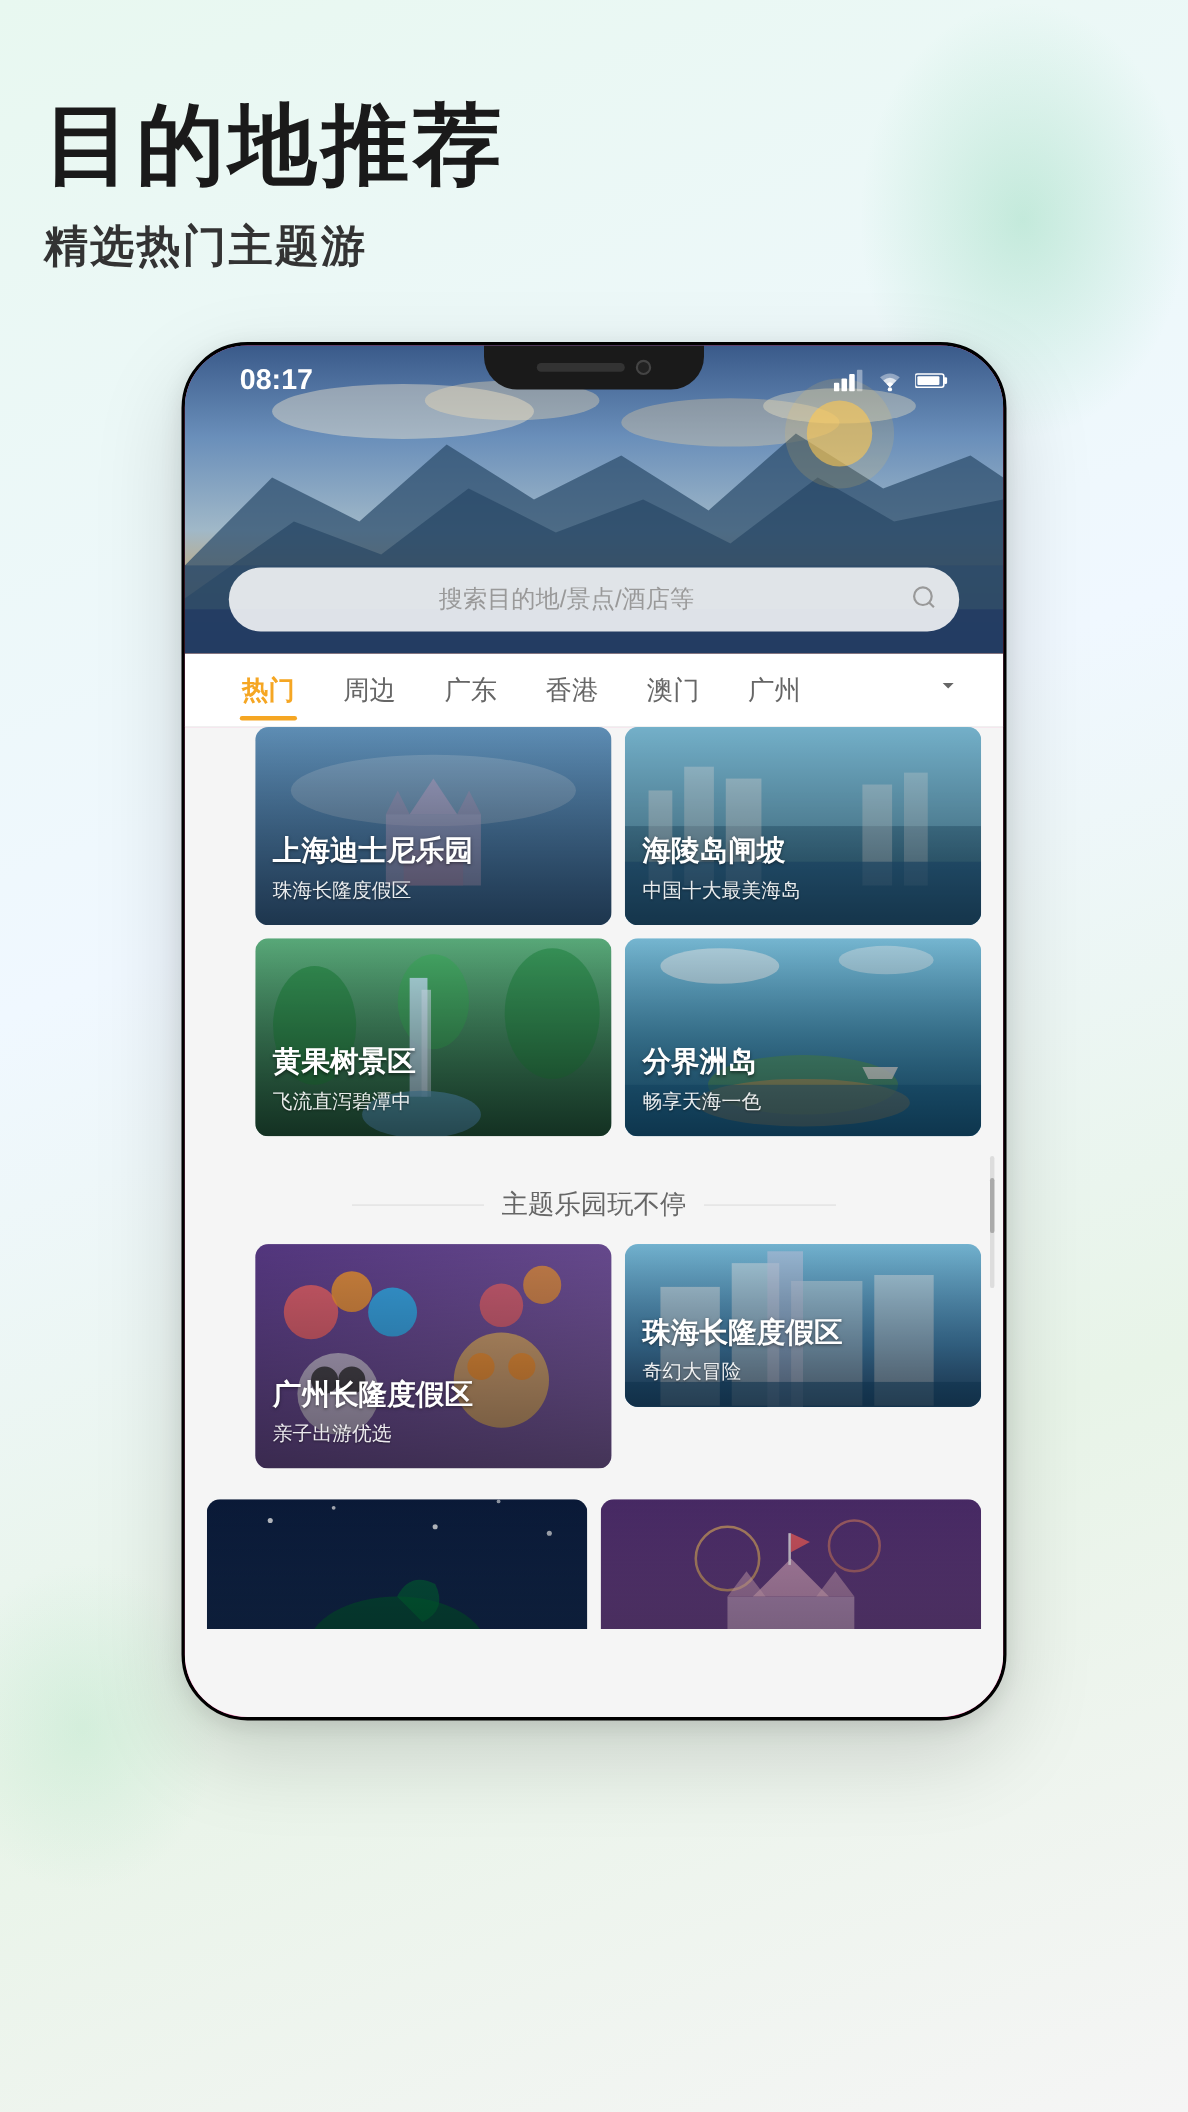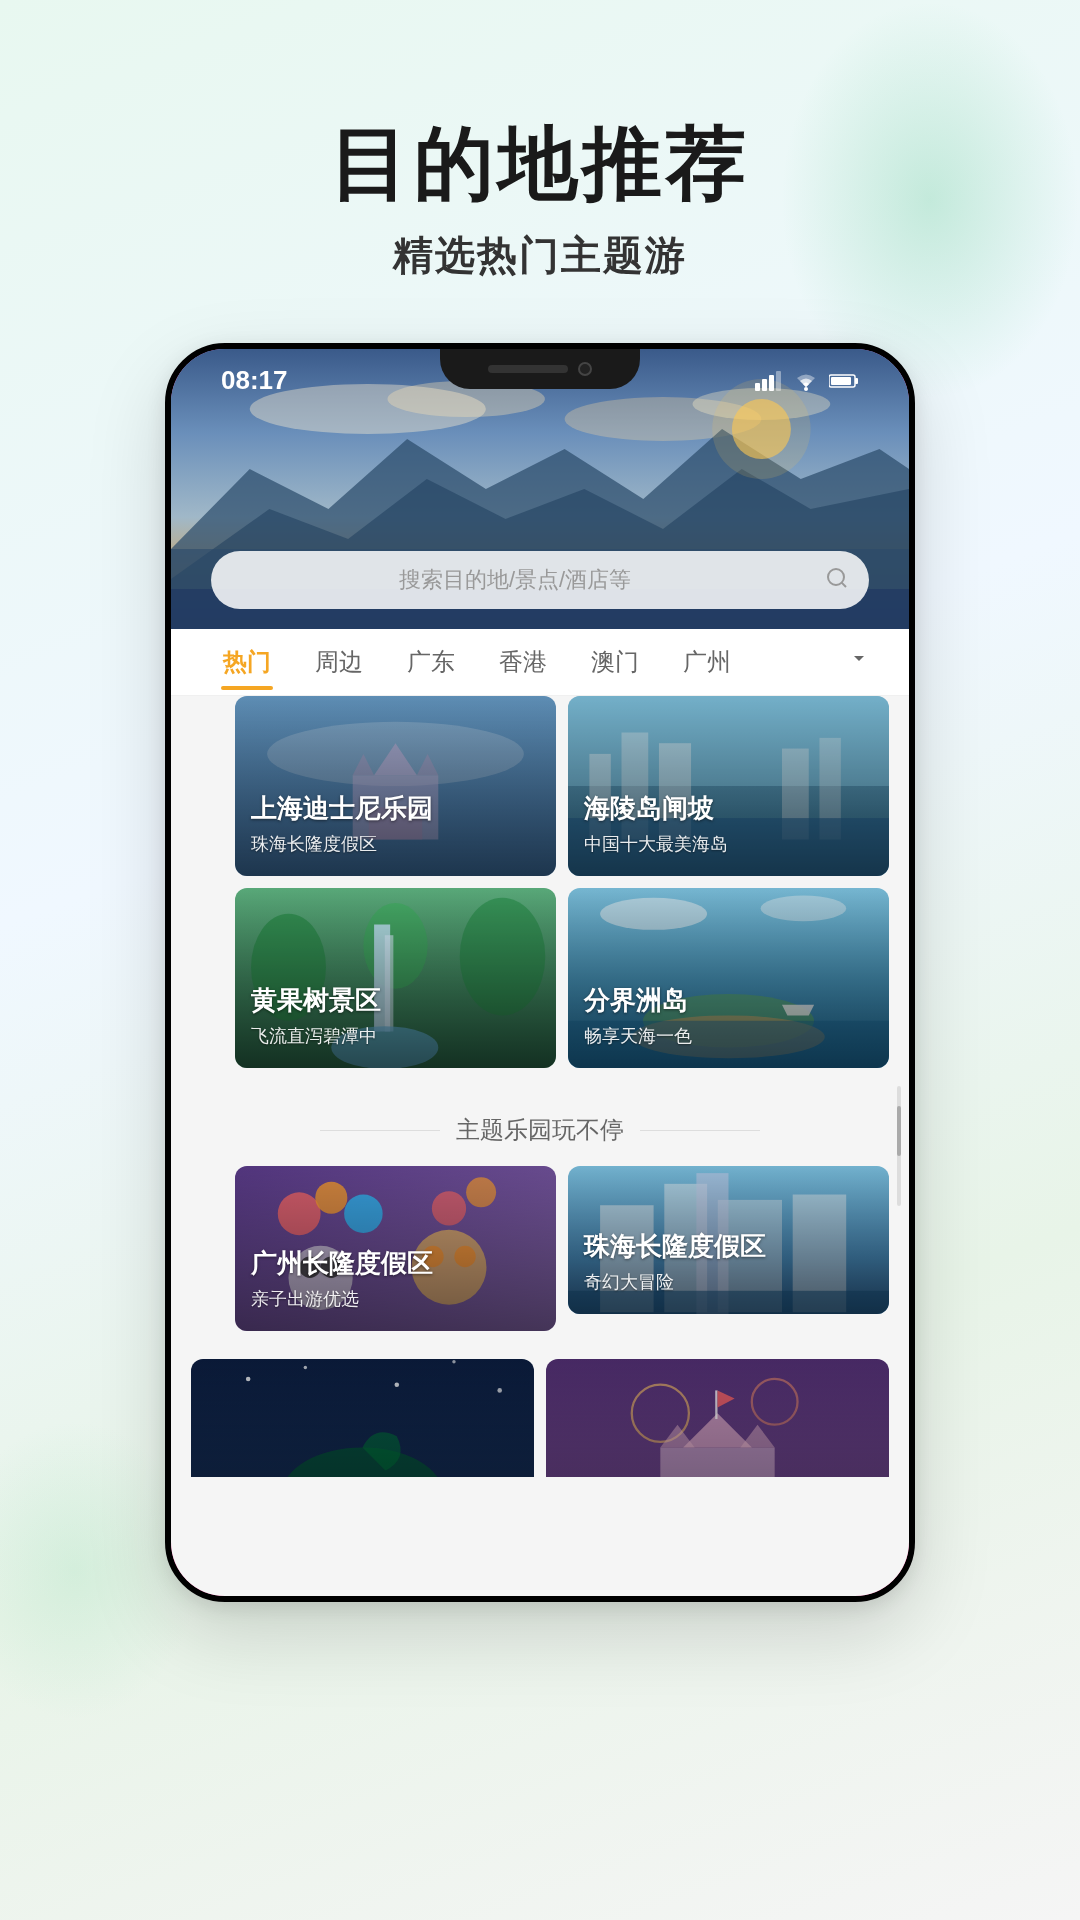--- a/index.html
+++ b/index.html
@@ -26,22 +26,21 @@
       position: absolute;
       bottom: 200px; left: -50px;
       width: 250px; height: 300px;
       background: radial-gradient(ellipse, rgba(150,220,180,0.25) 0%, transparent 70%);
       border-radius: 50%;
       pointer-events: none;
     }
 
     
     .header-section {
-      text-align: center;
-      padding: 120px 40px 60px;
+      padding: 88px 40px 60px;
     }
     .main-title {
       font-size: 80px;
       font-weight: 900;
       color: #1a1a1a;
       line-height: 1.1;
       margin-bottom: 20px;
       letter-spacing: 4px;
     }
     .sub-title {
@@ -59,21 +58,21 @@
       padding: 0 60px;
       position: relative;
     }
     .phone-mockup {
       width: 750px;
       background: #ec4899;
       border-radius: 60px;
       box-shadow: 0 30px 80px rgba(0,0,0,0.15), 0 5px 20px rgba(0,0,0,0.1);
       overflow: hidden;
       position: relative;
-      border: 6px solid #000000;
+      border: 3px solid #000000;
     }
 
     
     .phone-status-bar {
       background: transparent;
       display: flex;
       justify-content: space-between;
       align-items: center;
       padding: 16px 50px 0;
       position: absolute;
@@ -514,21 +513,21 @@
           </div>
         </div>
       </div>
 
       <div class="section-header">
         <span>主题乐园玩不停</span>
       </div>
 
       <div class="cards-grid">
 
-        <div class="destination-card" style="height:165px;">
+        <div class="destination-card" style="height:204px;">
           <svg class="card-bg" viewBox="0 0 300 165" preserveAspectRatio="xMidYMid slice">
             <defs>
               <linearGradient id="g5" x1="0" y1="0" x2="1" y2="1">
                 <stop offset="0%" stop-color="#5a3a8a"></stop>
                 <stop offset="100%" stop-color="#8a6ab0"></stop>
               </linearGradient>
             </defs>
             <rect width="300" height="165" fill="url(#g5)"></rect>
 
             <circle cx="60" cy="50" r="20" fill="#ff6a6a" opacity="0.8"></circle>

